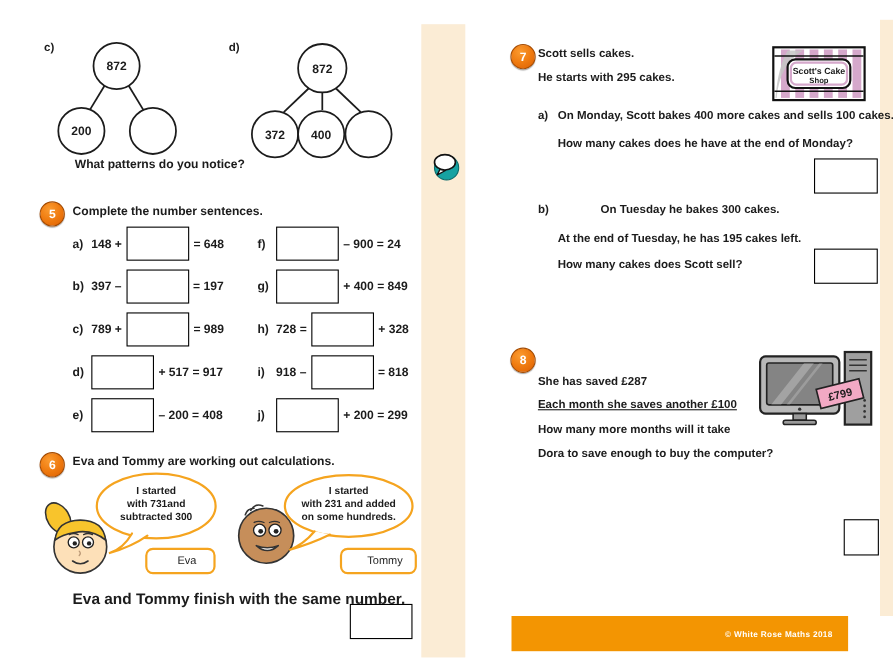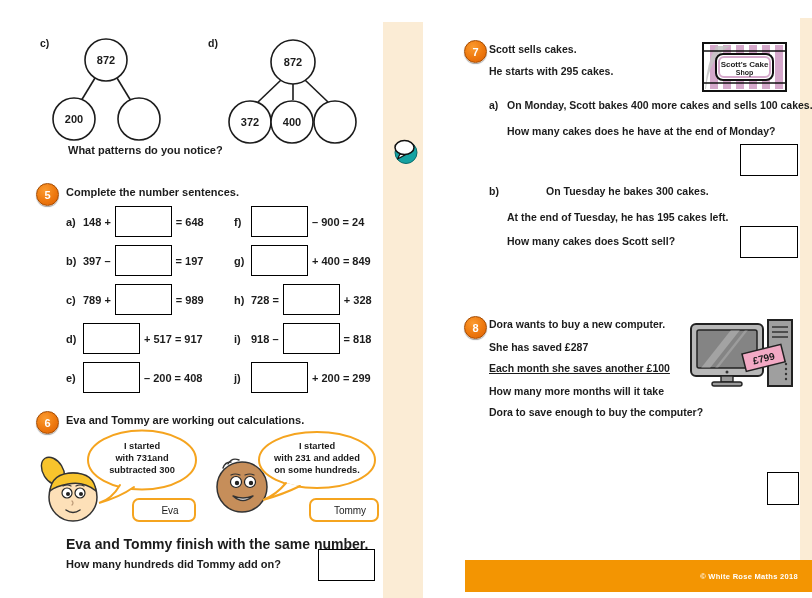--- a/index.html
+++ b/index.html
@@ -11,21 +11,21 @@
          background:radial-gradient(circle at 38% 30%,#fb9b30 0%,#ef7b10 50%,#dd5f02 100%);
          border:1.5px solid #a34a00;box-shadow:0 1px 1px rgba(0,0,0,.35);
          color:#fff;font-size:11px;font-weight:700;display:flex;align-items:center;justify-content:center;}
   .ansbox{position:absolute;background:#fff;border:1.6px solid #000;}
   .nscol{position:absolute;display:flex;flex-direction:column;}
   .nsrow{display:flex;align-items:center;height:39px;gap:4px;font-size:11px;font-weight:700;}
   .nslabel{width:13px;flex:none;}
   .nsbox{width:55px;height:29px;border:1.6px solid #000;background:#fff;flex:none;}
   .namebox{position:absolute;background:#fff;border:2px solid #f5a41f;border-radius:7px;
            display:flex;align-items:center;justify-content:center;font-size:10px;font-weight:400;padding-left:12px;}
-  .footer{position:absolute;left:465px;top:560px;width:347px;height:32px;background:#f39502;
+  .footer{position:absolute;left:465px;top:560px;width:306px;height:32px;background:#f39502;
           display:flex;align-items:center;justify-content:flex-end;padding-right:14px;box-sizing:border-box;}
   .footer span{color:#fff;font-size:7.5px;font-weight:700;letter-spacing:.3px;}
   svg{position:absolute;overflow:visible;}
   svg text{font-family:"Liberation Sans",sans-serif;font-weight:700;fill:#1c1c1c;}
   .bondline{stroke:#1c1c1c;stroke-width:1.6;}
   .bondcircle{fill:#fff;stroke:#1c1c1c;stroke-width:1.6;}
   .bubble-ellipse{fill:#fff;stroke:#f5a41f;stroke-width:2;}
   .bubble-tail{fill:#fff;stroke:#f5a41f;stroke-width:2;stroke-linecap:round;}
   .bubble-text{font-size:9.3px;font-weight:600;text-anchor:middle;}
 </style>
@@ -181,21 +181,20 @@
   <svg style="left:256px;top:431px;" width="122" height="72" viewBox="0 0 122 72">
     <ellipse class="bubble-ellipse" cx="61" cy="29" rx="58" ry="28"></ellipse>
     <path class="bubble-tail" d="M30,52 Q20,64 7,69 Q28,63 44,55"></path>
     <text class="bubble-text" x="61" y="18">I started</text>
     <text class="bubble-text" x="61" y="30">with 231 and added</text>
     <text class="bubble-text" x="61" y="42">on some hundreds.</text>
   </svg>
   <div class="namebox" style="left:309px;top:498px;width:54px;height:20px;">Tommy</div>
 
   <div class="txt" style="left:66px;top:536px;font-size:14px;">Eva and Tommy finish with the same number.</div>
-  <div class="txt" style="left:66px;top:558px;font-size:11px;">How many hundreds did Tommy add on?</div>
   <div class="ansbox" style="left:318px;top:549px;width:55px;height:30px;"></div>
 
   <div class="badge" style="left:464px;top:40px;">7</div>
   <div class="txt" style="left:489px;top:43px;">Scott sells cakes.</div>
   <div class="txt" style="left:489px;top:65px;">He starts with 295 cakes.</div>
 
   <svg style="left:702px;top:42px;" width="85" height="50" viewBox="0 0 85 50">
     <rect x="1" y="1" width="83" height="48" fill="#fff" stroke="#111" stroke-width="2"></rect>
     <rect x="8" y="3" width="8" height="44" fill="#d5a8cb"></rect>
     <rect x="21" y="3" width="8" height="44" fill="#d5a8cb"></rect>
@@ -217,21 +216,20 @@
   <div class="txt" style="left:507px;top:125px;">How many cakes does he have at the end of Monday?</div>
   <div class="ansbox" style="left:740px;top:144px;width:56px;height:30px;"></div>
 
   <div class="txt" style="left:489px;top:185px;">b)</div>
   <div class="txt" style="left:507px;top:185px;margin-left:39px;">On Tuesday he bakes 300 cakes.</div>
   <div class="txt" style="left:507px;top:211px;">At the end of Tuesday, he has 195 cakes left.</div>
   <div class="txt" style="left:507px;top:235px;">How many cakes does Scott sell?</div>
   <div class="ansbox" style="left:740px;top:226px;width:56px;height:30px;"></div>
 
   <div class="badge" style="left:464px;top:316px;">8</div>
-  <div class="txt" style="left:489px;top:318px;">Dora wants to buy a new computer.</div>
   <div class="txt" style="left:489px;top:341px;">She has saved £287</div>
   <div class="txt" style="left:489px;top:362px;text-decoration:underline;">Each month she saves another £100</div>
   <div class="txt" style="left:489px;top:385px;">How many more months will it take</div>
   <div class="txt" style="left:489px;top:406px;text-align:right;">Dora to save enough to buy the computer?</div>
 
   <svg style="left:690px;top:320px;" width="112" height="72" viewBox="0 0 112 72">
     <rect x="1" y="4" width="72" height="52" rx="5" fill="#b8b8b8" stroke="#222" stroke-width="2"></rect>
     <rect x="7" y="10" width="60" height="38" rx="2" fill="#848484" stroke="#222" stroke-width="1.5"></rect>
     <polygon points="11,48 41,10 50,10 20,48" fill="#fff" opacity="0.25"></polygon>
     <polygon points="25,48 55,10 58,10 28,48" fill="#fff" opacity="0.2"></polygon>

